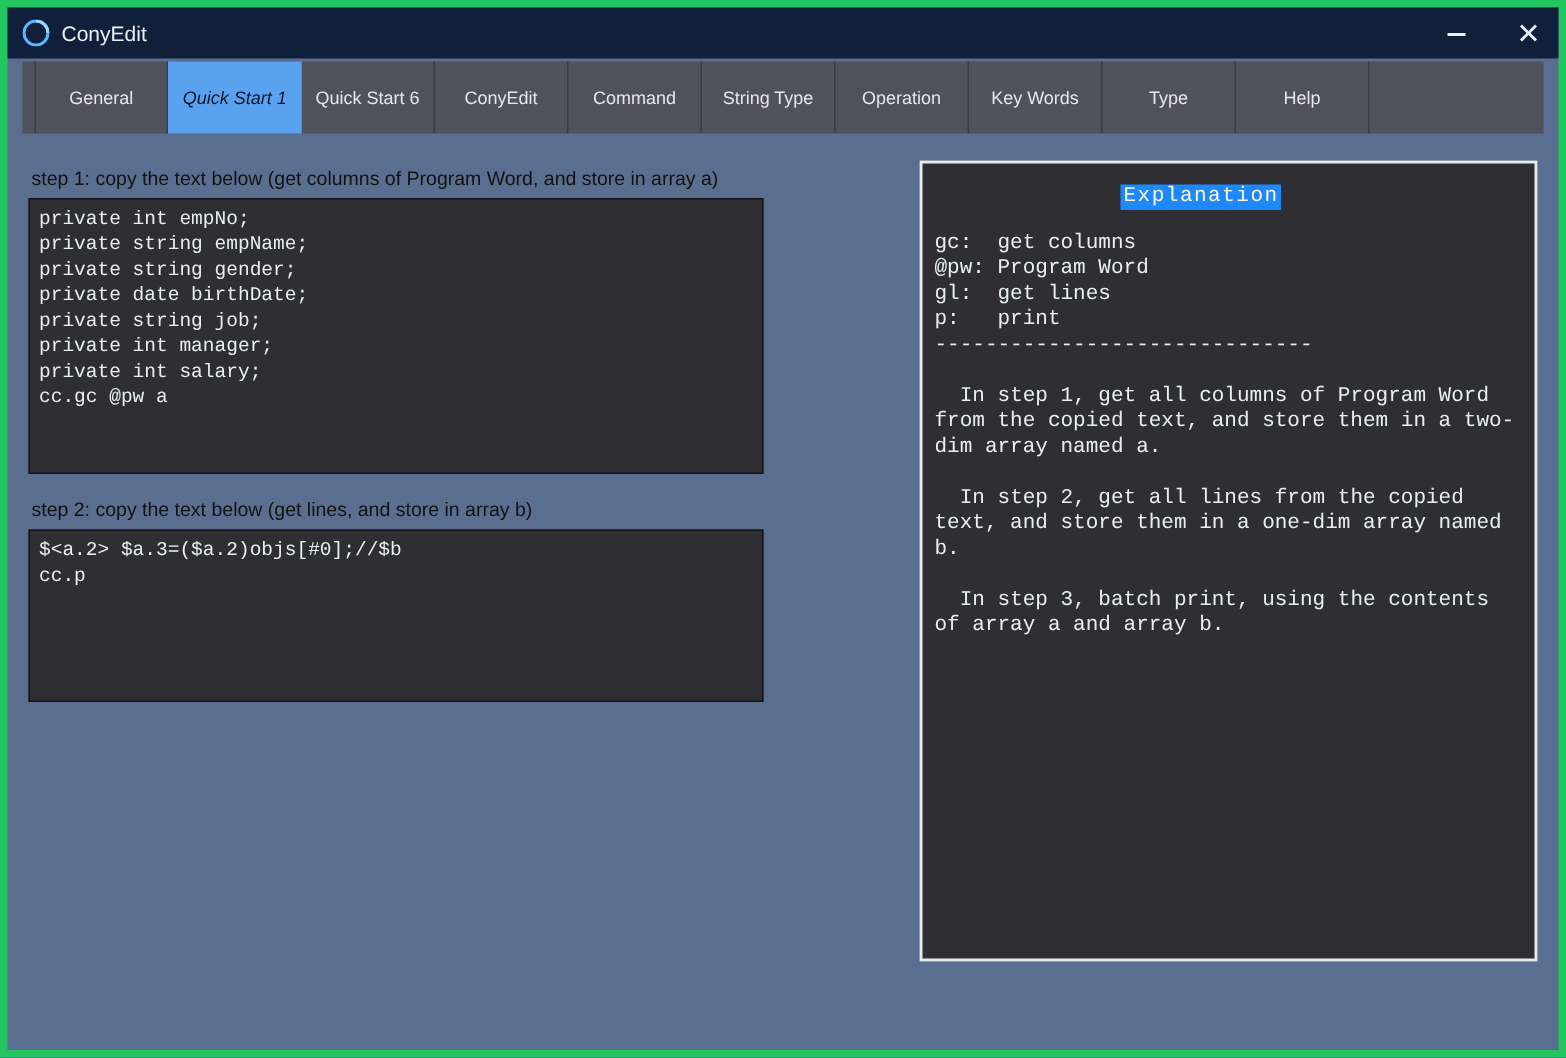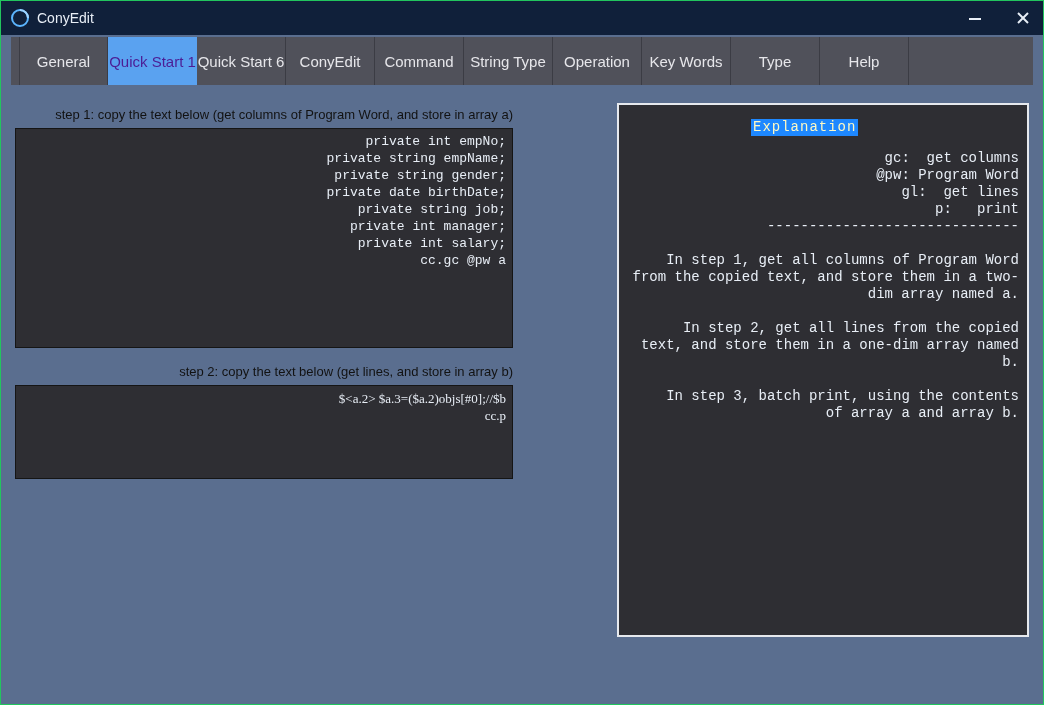--- a/index.html
+++ b/index.html
@@ -7,21 +7,21 @@
     font-family: "Segoe UI", Tahoma, Arial, sans-serif;
     background: #5a6e8f;
     width: 1044px;
     height: 705px;
     overflow: hidden;
   }
   .window {
     width: 1044px;
     height: 705px;
     background: #5a6e8f;
-    border: 1px solid #22c55e;
+    border: 5px solid #22c55e;
     display: flex;
     flex-direction: column;
   }
   .titlebar {
     height: 34px;
     background: #10203a;
     display: flex;
     align-items: center;
     padding: 0 8px 0 10px;
     color: #e8eef6;
@@ -42,41 +42,41 @@
     display: flex;
     align-items: stretch;
     padding: 0 0 0 8px;
     margin: 2px 10px 0 10px;
   }
   .tab {
     width: 89px;
     display: flex;
     align-items: center;
     justify-content: center;
-    font-size: 15px;
+    font-size: 12px;
     color: #e6e6ea;
     border-right: 1px solid #3b3c44;
     cursor: pointer;
     user-select: none;
   }
   .tab:first-child { border-left: 1px solid #3b3c44; }
   .tab.active {
     background: #5aa2f0;
-    color: #4c1d95;
+    color: #0f172a;
     border-right: 1px solid #5aa2f0;
     border-left: 1px solid #5aa2f0;
+    font-style: italic;
   }
 
   .content {
     flex: 1;
     padding: 18px 14px 14px 14px;
     display: flex;
     gap: 104px;
     align-items: flex-start;
-    text-align: right;
   }
   .left-col { width: 508px; display:flex; flex-direction:column; }
   .right-col { flex:1; }
 
   .step-label {
     font-size: 13px;
     color: #121212;
     margin: 4px 0 4px 2px;
     line-height: 1.3;
   }
@@ -84,23 +84,23 @@
     background: #2e2e33;
     border: 1px solid #151515;
     color: #e8eef6;
     font-family: "Courier New", monospace;
     font-size: 13px;
     line-height: 17px;
     padding: 4px 6px;
     white-space: pre;
     overflow: hidden;
   }
-  .cb1 { height: 220px; }
+  .cb1 { height: 184px; }
   .cb2 { height: 180px; margin-bottom: 10px;}
-  .cb3 { height: 94px; font-family: Liberation Serif, serif; }
+  .cb3 { height: 115px; }
 
   .explain-panel {
     background: #2e2e33;
     border: 2px solid #e6e9ee;
     width: 412px;
     height: 534px;
     color: #e8eef6;
     font-family: "Courier New", monospace;
     font-size: 14px;
     line-height: 17px;

